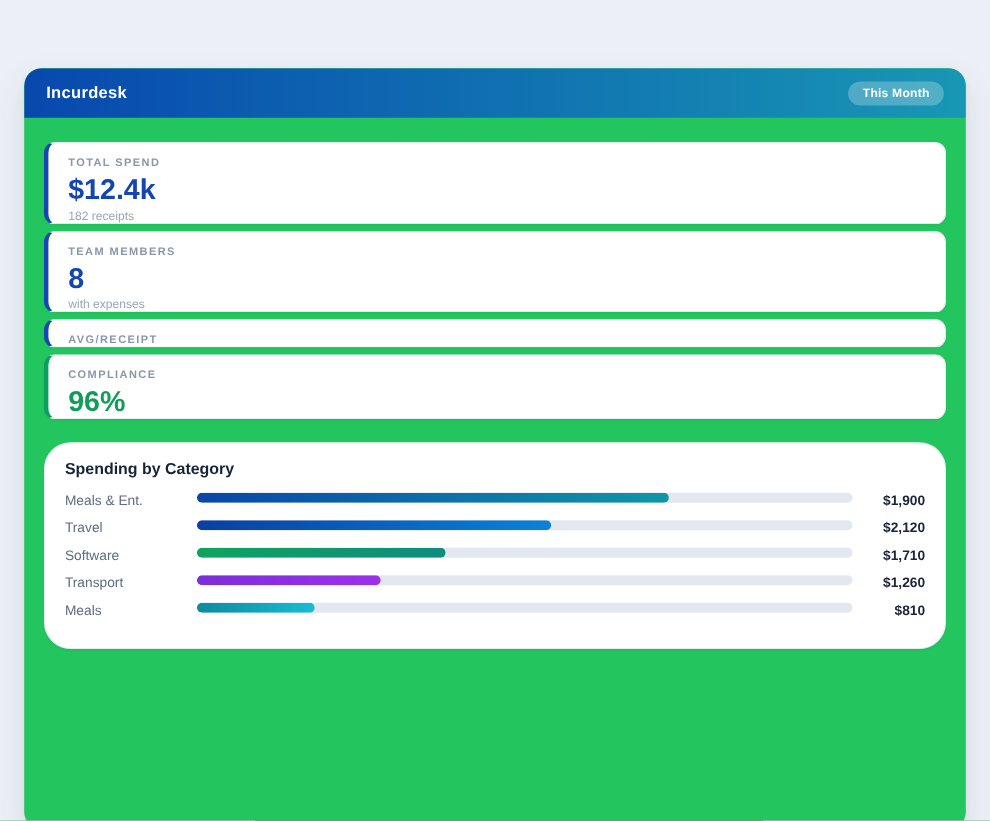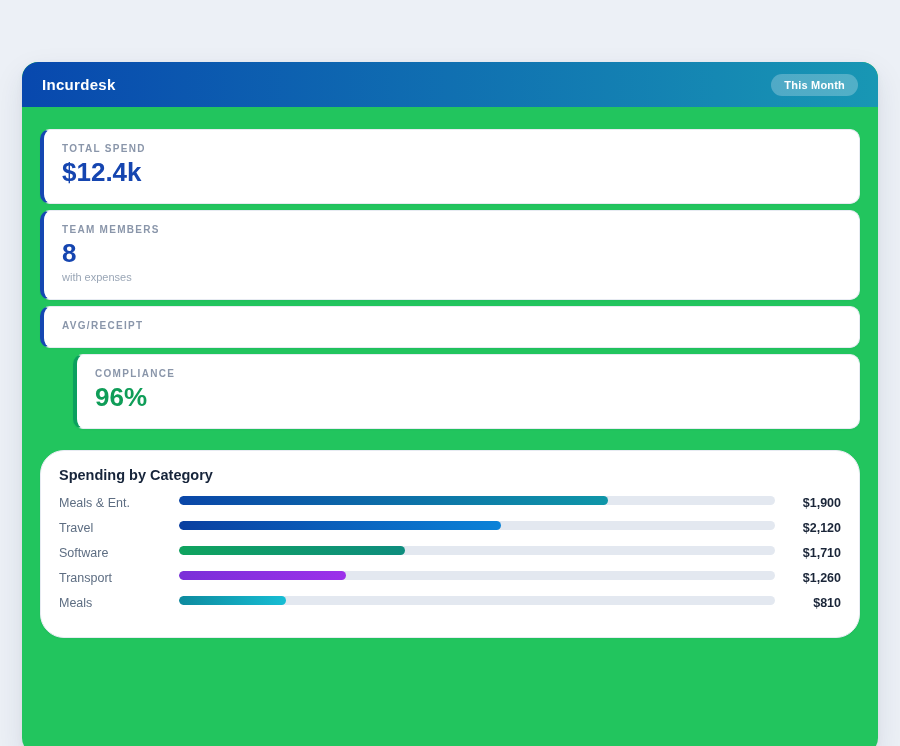--- a/index.html
+++ b/index.html
@@ -31,21 +31,21 @@
     padding: 5px 13px; border-radius: 999px;
     letter-spacing: .2px;
     cursor: pointer;
   }
   .body { padding: 22px 18px 0; }
   .stat-card {
     background: #ffffff;
     border: 1px solid #e7ebf2;
     border-left: 4px solid #1547b2;
     border-radius: 10px;
-    padding: 13px 18px 16px;
+    padding: 13px 18px 0;
     margin-bottom: 6px;
     box-shadow: 0 1px 2px rgba(30,45,80,.04);
   }
   .stat-label { font-size: 10px; font-weight: bold; color: #8a96aa; letter-spacing: 1.3px; }
   .stat-value { font-size: 26px; font-weight: bold; color: #1545b0; margin-top: 4px; line-height: 1.1; }
   .stat-sub { font-size: 11px; color: #9aa6b6; margin-top: 4px; }
   .panel {
     background: #ffffff;
     border: 1px solid #e7ebf2;
     border-radius: 24px;
@@ -74,34 +74,35 @@
   <div class="header" style="background: linear-gradient(90deg, rgb(8, 72, 174), rgb(24, 151, 180));">
     <div class="header-title">Incurdesk</div>
     <div class="badge">This Month</div>
   </div>
 
   <div class="body">
 
     <div class="stat-card" style="border-left-color: rgb(21, 71, 178);">
       <div class="stat-label">TOTAL SPEND</div>
       <div class="stat-value" style="color: rgb(21, 69, 176);">$12.4k</div>
+      <div class="stat-sub">182 receipts</div>
     </div>
 
     <div class="stat-card" style="border-left-color: rgb(21, 71, 178);">
       <div class="stat-label">TEAM MEMBERS</div>
       <div class="stat-value" style="color: rgb(21, 69, 176);">8</div>
       <div class="stat-sub">with expenses</div>
     </div>
 
     <div class="stat-card" style="border-left-color: rgb(21, 71, 178);">
       <div class="stat-label">AVG/RECEIPT</div>
 
     </div>
 
-    <div class="stat-card" style="border-left-color: rgb(11, 160, 94); margin-left: 33px;">
+    <div class="stat-card" style="border-left-color: rgb(11, 160, 94);">
       <div class="stat-label">COMPLIANCE</div>
       <div class="stat-value" style="color: rgb(15, 157, 88);">96%</div>
 
     </div>
 
     <div class="panel">
       <div class="panel-title">Spending by Category</div>
 
       <div class="cat-row">
         <div class="cat-label">Meals &amp; Ent.</div>

